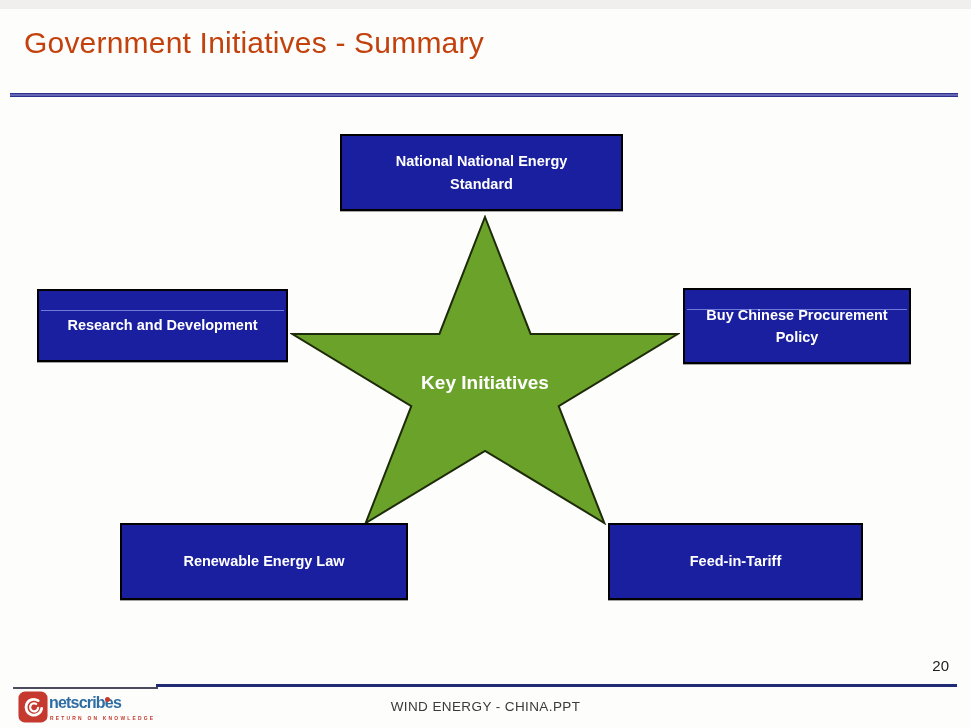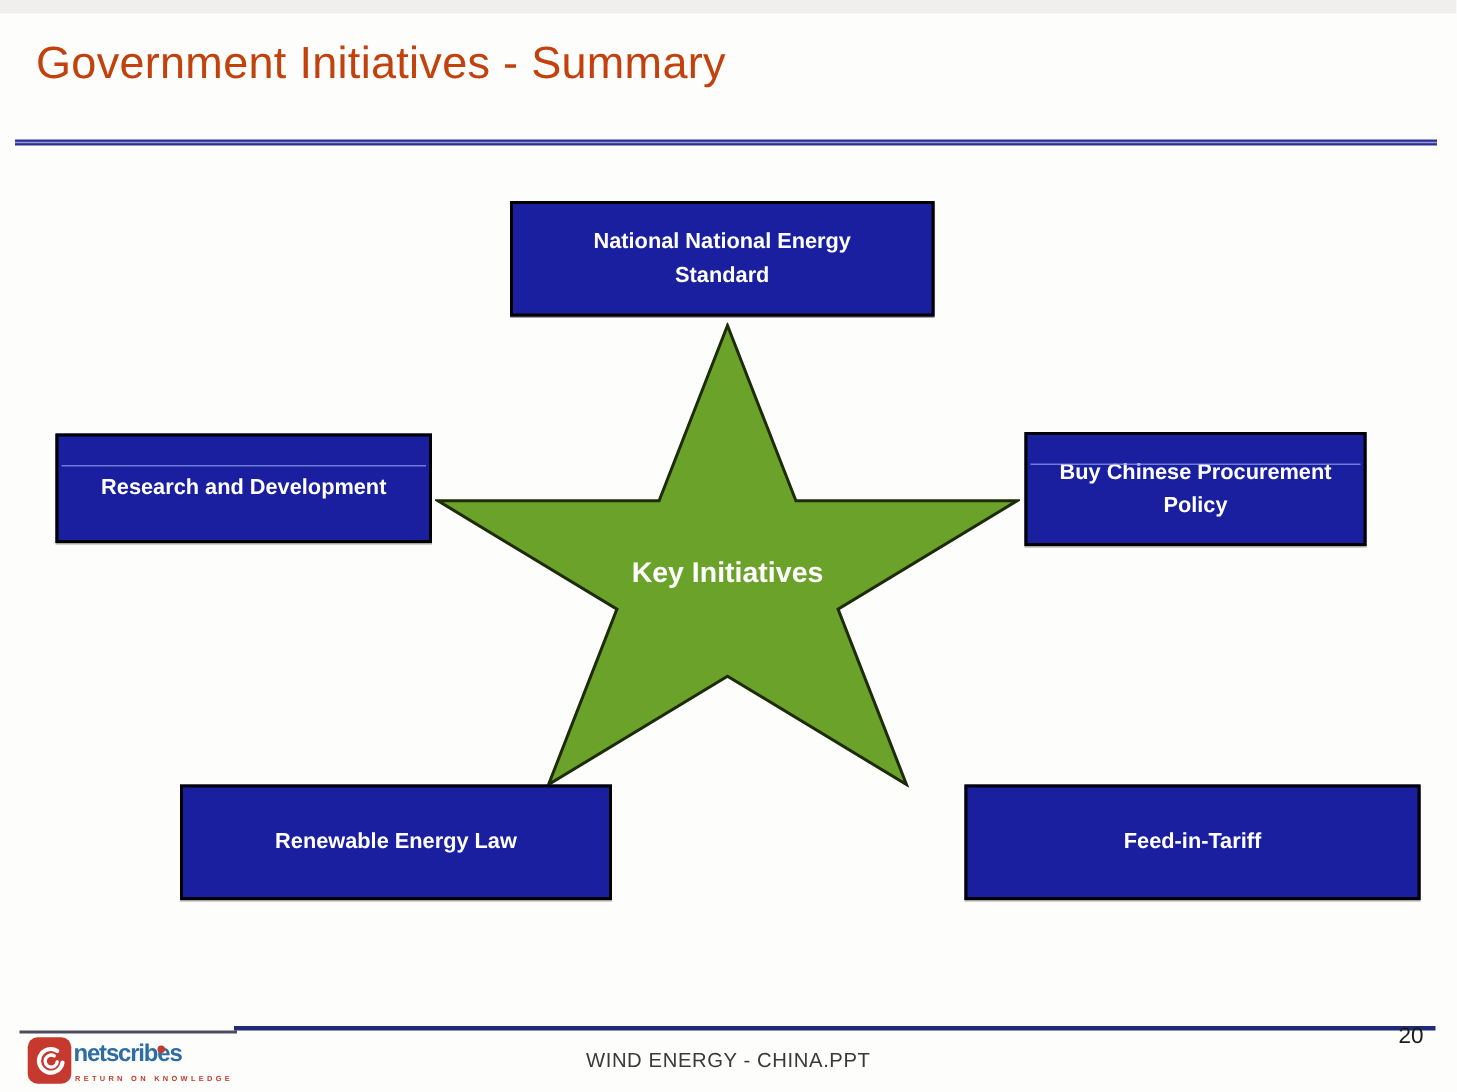--- a/index.html
+++ b/index.html
@@ -26,21 +26,21 @@
   .nbox-label{
     color:#fff;font-weight:700;font-size:14.5px;line-height:1.55;
     text-align:center;
   }
   .pos-top{left:340px;top:134px;width:283px;height:77px;}
   .pos-top .nbox-label{max-width:218px;}
   .pos-left{left:37px;top:289px;width:251px;height:73px;justify-content:center;}
   .pos-right{left:683px;top:288px;width:228px;height:76px;}
   .pos-right .nbox-label{max-width:205px;}
   .pos-bottom-left{left:80px;top:523px;width:288px;height:77px;margin-left:40px;}
-  .pos-bottom-right{left:643px;top:523px;width:304px;height:77px;}
+  .pos-bottom-right{left:608px;top:523px;width:255px;height:77px;}
   .box-seam{
     position:absolute;left:2px;right:2px;top:19px;height:1px;
     background:rgba(140,155,235,.75);
   }
   .star-svg{position:absolute;left:290px;top:215px;}
   .star-label{
     position:absolute;left:292px;top:372px;width:386px;
     text-align:center;color:#fff;font-weight:700;font-size:19px;
   }
   .footer-rule-thin{position:absolute;left:13px;top:687px;width:145px;height:2px;background:#4c4c5e;}
@@ -54,21 +54,21 @@
   .logo-tagline{
     position:absolute;left:50px;top:716px;
     font-size:9px;letter-spacing:4px;color:#c5392e;font-weight:700;
     transform:scale(0.55);transform-origin:left top;white-space:nowrap;
   }
   .footer-doc{
     position:absolute;left:0;right:0;top:699px;text-align:center;
     font-size:13.5px;color:#3a3a38;letter-spacing:0.4px;
   }
   .page-number{
-    position:absolute;right:22px;top:682px;font-size:15px;color:#1c1c1c;
+    position:absolute;right:22px;top:657px;font-size:15px;color:#1c1c1c;
   }
 </style>
 </head>
 <body>
 
 <div class="top-strip"></div>
 
 <div class="slide-title">Government Initiatives - Summary</div>
 <div class="title-rule"></div>
 

